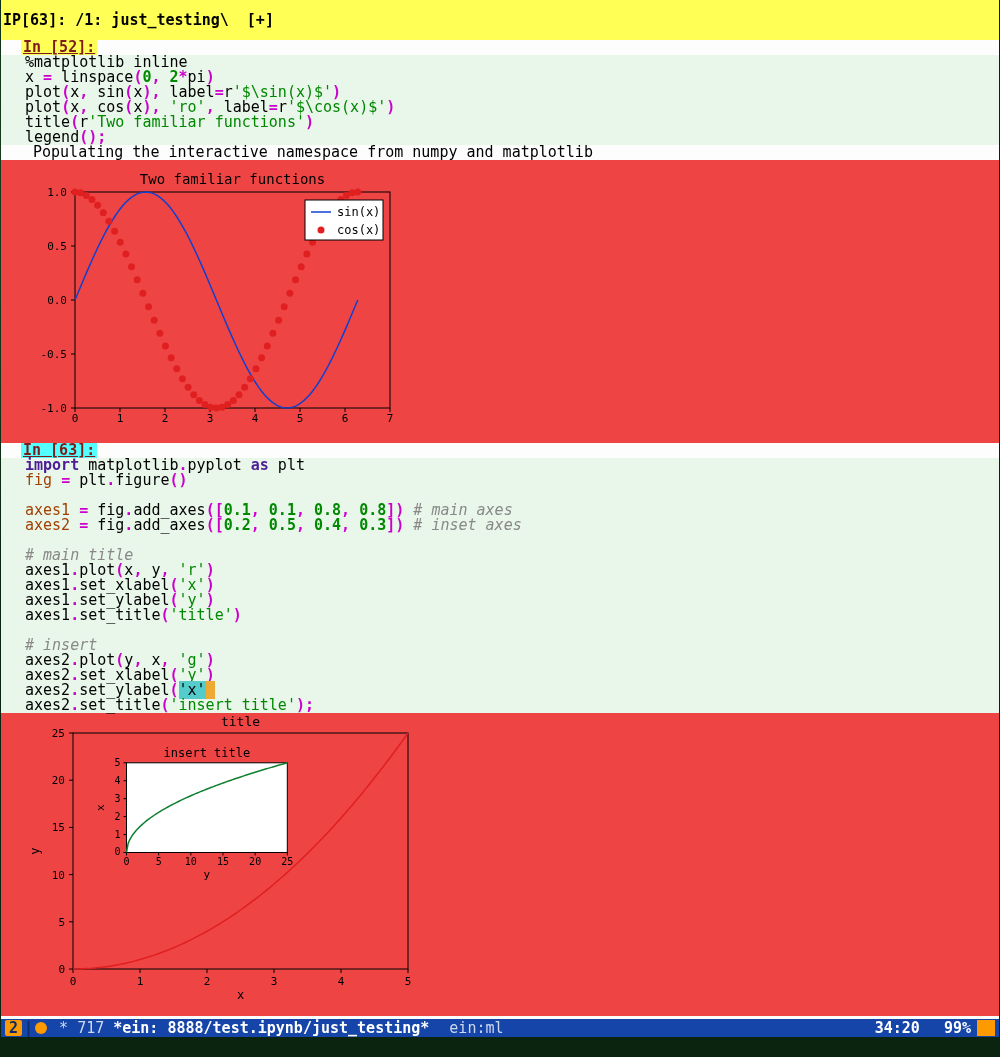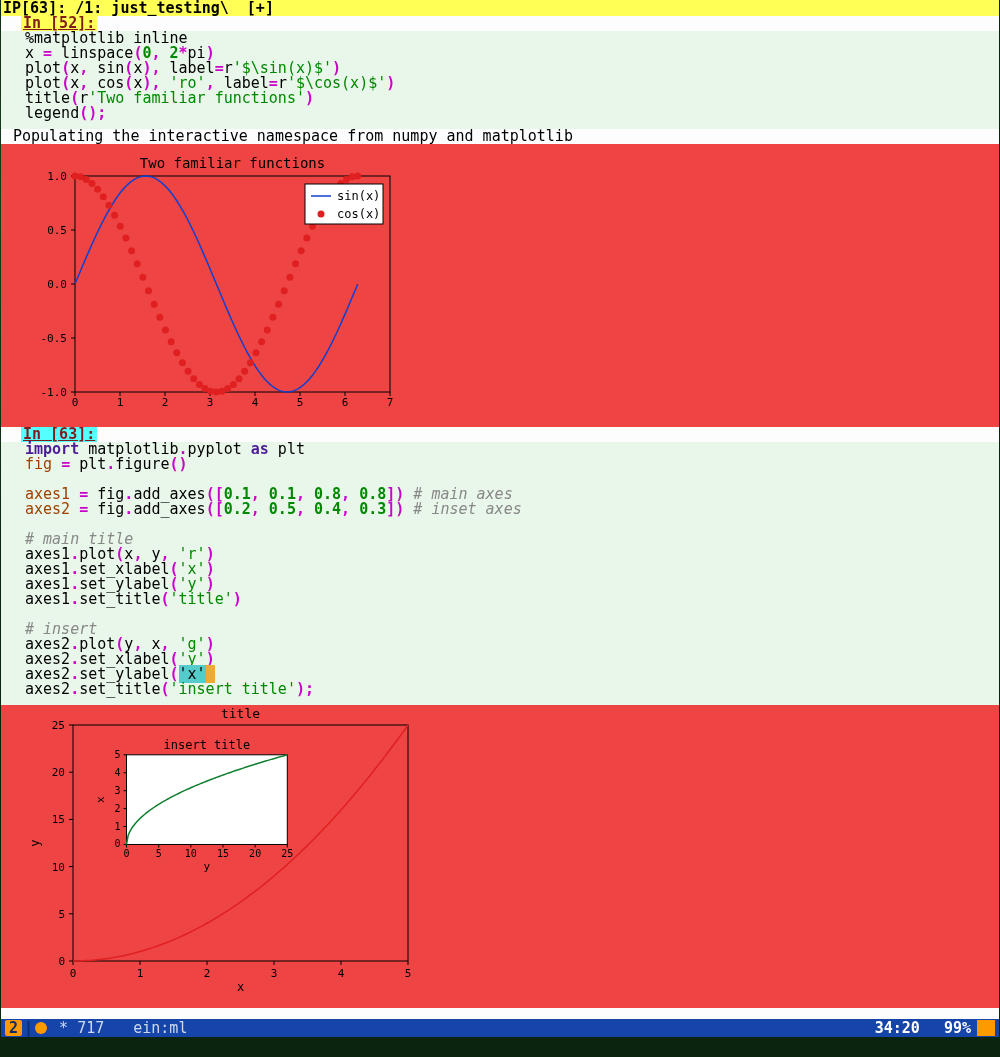--- a/index.html
+++ b/index.html
@@ -27,21 +27,21 @@
     left: 1px; right: 1px; top: 0; bottom: 20px;
     display: flex;
     flex-direction: column;
   }
   .titlebar {
     background: #ffff55;
     color: #000;
     font-weight: bold;
     height: 16px;
     line-height: 16px;
-    padding: 0 2px;
+    padding: 12px 2px;
     white-space: pre;
   }
   .buffer {
     flex: 1;
     background: #fdfdfd;
     overflow: hidden;
     padding-left: 0;
   }
   .cellprompt {
     background: #ffff55;
@@ -51,27 +51,27 @@
     display: inline-block;
     margin-left: 20px;
     padding: 0 2px;
   }
   .cellprompt.active {
     background: #55ffff;
     text-align: right;
   }
   .codeblock {
     background: #e9f6ea;
-    padding: 0 4px 8px 24px;
+    padding: 0 4px 0 24px;
     line-height: 15px;
     white-space: pre;
     color: #000;
   }
   .outtxt {
-    padding-left: 12px;
+    padding-left: 32px;
     color:#000;
     white-space: pre;
   }
   .figarea {
     background: #ef4444;
     padding: 10px 0 10px 24px;
   }
   
   .op  { color: #cc00cc; font-weight: bold; }
   .num { color: #008800; font-weight: bold; }
@@ -314,20 +314,21 @@
 
   <div class="modeline">
     <span class="pill">2</span>
     <span style="color:#0a2a6a">|</span>
     <span class="circ"></span>
     <span style="width:10px"></span>
     <span class="mid">*</span>
     <span class="mid">&nbsp;</span>
     <span class="mid">717</span>
     <span>&nbsp;</span>
+    <span>*ein: 8888/test.ipynb/just_testing*</span>
     <span style="width:20px"></span>
     <span class="mid">ein:ml</span>
     <span class="spacer"></span>
     <span>34:20</span>
     <span style="width:24px"></span>
     <span>99%</span>
     <span class="orangeblock"></span>
   </div>
 
 </div>

